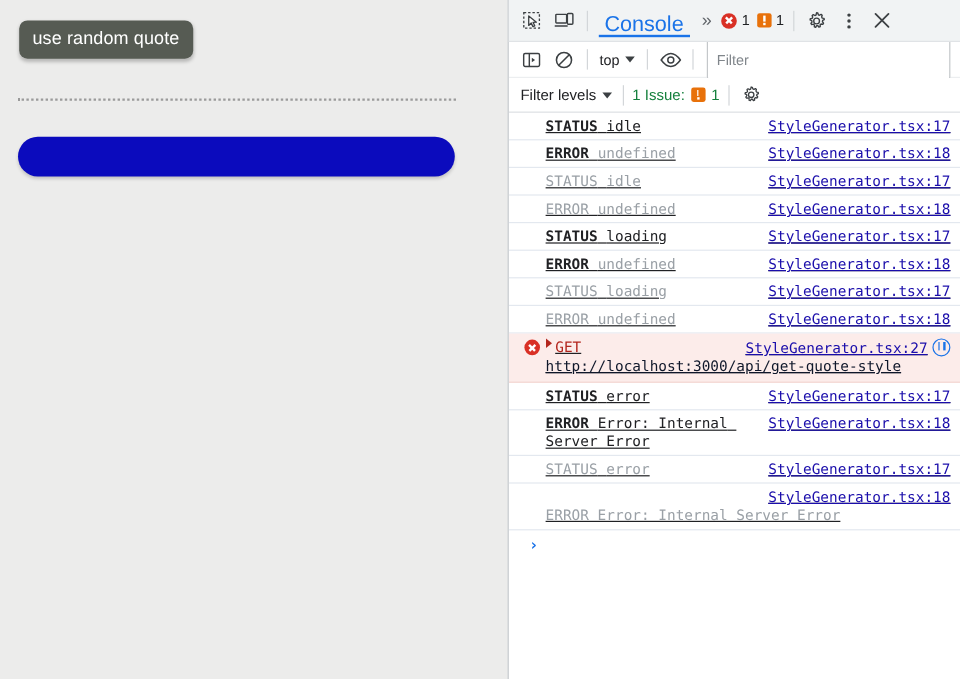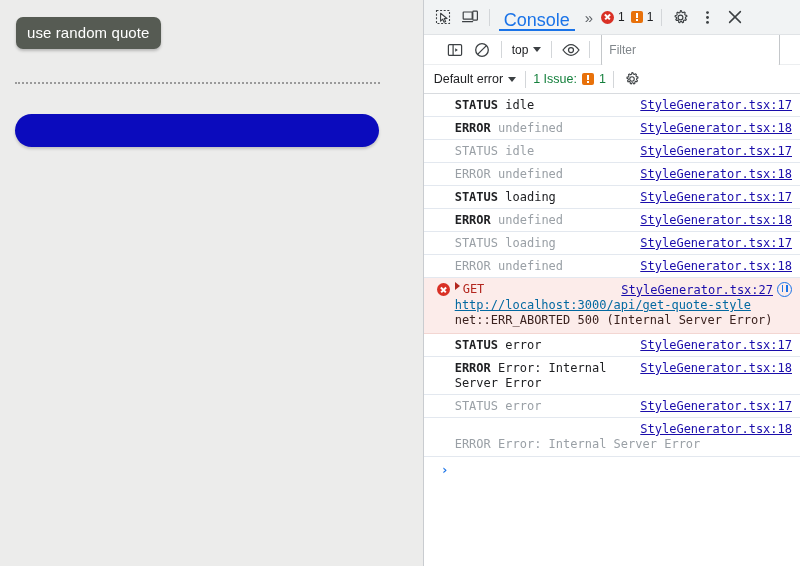--- a/index.html
+++ b/index.html
@@ -186,21 +186,21 @@
     background: #fff;
   }
 
   
   .dt-toolbar {
     height: 30px;
     flex: 0 0 30px;
     background: #ffffff;
     display: flex;
     align-items: center;
-    padding: 0 18px;
+    padding: 0 6px;
     box-sizing: border-box;
     border-bottom: 1px solid #eceef0;
   }
   .ctx-select {
     display: flex;
     align-items: center;
     gap: 5px;
     font-size: 12px;
     color: #202124;
     padding: 0 5px;
@@ -270,20 +270,21 @@
     font-size: 12px;
   }
   .msg {
     display: flex;
     align-items: flex-start;
     border-bottom: 1px solid #e3e8ef;
     padding: 3px 8px 3px 0;
     position: relative;
     min-height: 17px;
     box-sizing: border-box;
+    text-decoration: underline;
   }
   .msg-gutter {
     flex: 0 0 31px;
     display: flex;
     justify-content: flex-end;
     align-items: flex-start;
     padding-top: 1px;
     padding-right: 5px;
     box-sizing: border-box;
   }
@@ -373,21 +374,21 @@
   .net-ico::before, .net-ico::after {
     content: "";
     position: absolute;
     top: 2px;
     width: 1.3px; height: 7px;
     background: #1a73e8;
   }
   .net-ico::before { left: 3.5px; }
   .net-ico::after  { right: 3.5px; }
   .eb-url {
-    color: #0369a1;
+    color: #0f172a;
     text-decoration: underline;
     word-break: break-all;
     line-height: 15px;
     display: block;
     cursor: pointer;
   }
   .eb-detail {
     color: #3c2320;
     line-height: 15px;
     word-break: break-word;
@@ -520,21 +521,21 @@
           <path d="M1 7c2.6-3.6 5.2-5.4 8-5.4S14.4 3.4 17 7c-2.6 3.6-5.2 5.4-8 5.4S3.6 10.6 1 7z" fill="none" stroke="#3c4043" stroke-width="1.25"></path>
           <circle cx="9" cy="7" r="2.5" fill="none" stroke="#3c4043" stroke-width="1.25"></circle>
         </svg>
       </div>
       <div class="vsep"></div>
       <input class="filter-input" type="text" placeholder="Filter" style="">
     </div>
 
     <div class="dt-levels">
       <div class="lvl-select">
-        <span>Default error</span>
+        <span>Filter levels</span>
         <span class="caret"></span>
       </div>
       <div class="vsep"></div>
       <div class="issues-group">
         <span>1 Issue:</span>
         <span class="warn-sq"></span>
         <span>1</span>
       </div>
       <div class="vsep"></div>
       <div class="dt-icon-btn">
@@ -609,21 +610,21 @@
             </div>
             <div class="eb-main"><div class="eb-head">
                 <span class="eb-method">
                   <span class="tri"></span>
                   <span>GET</span>
                 </span>
                 <span class="eb-right">
                   <span class="src-link">StyleGenerator.tsx:27</span>
                   <span class="net-ico"></span>
                 </span>
-              </div><span class="eb-url">http://localhost:3000/api/get-quote-style</span><span class="eb-detail">net::ERR_ABORTED 500 (Internal Server Error)</span></div>
+              </div><span class="eb-url">http://localhost:3000/api/get-quote-style</span></div>
           </div>
         </div>
         <div class="msg">
           <div class="msg-gutter"></div>
           <div class="msg-body">
             <span class="msg-text"><span class="lbl">STATUS</span> <span class="val">error</span></span>
             <span class="src-link">StyleGenerator.tsx:17</span>
           </div>
         </div>
         <div class="msg">

